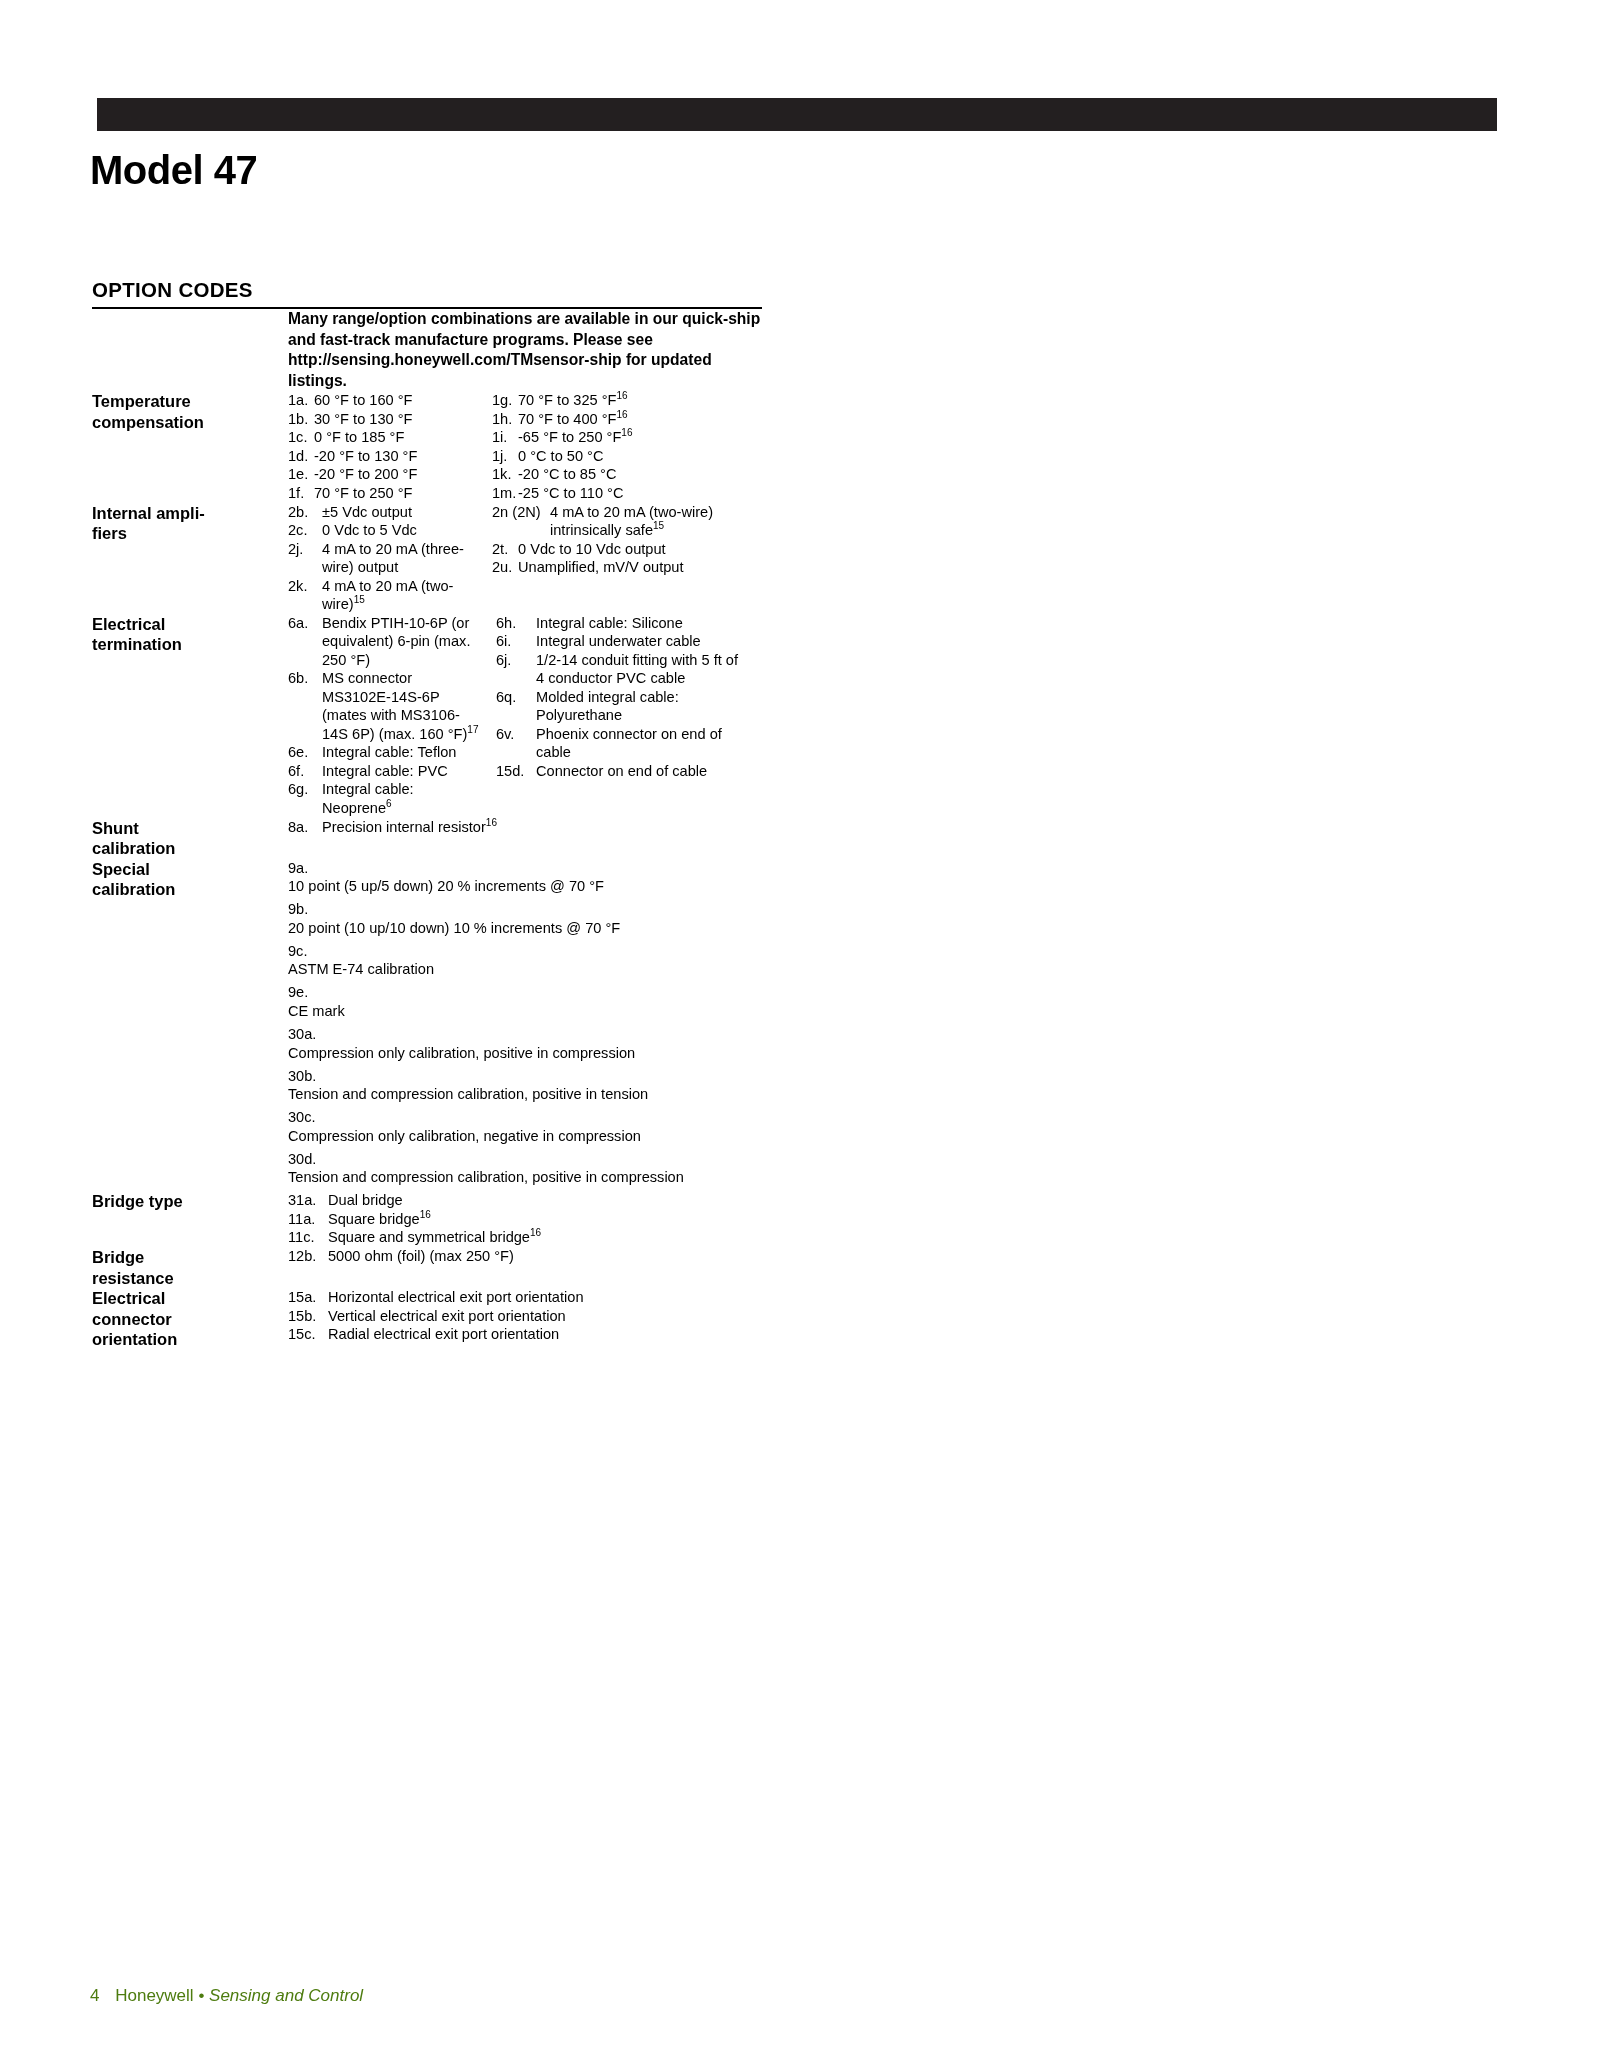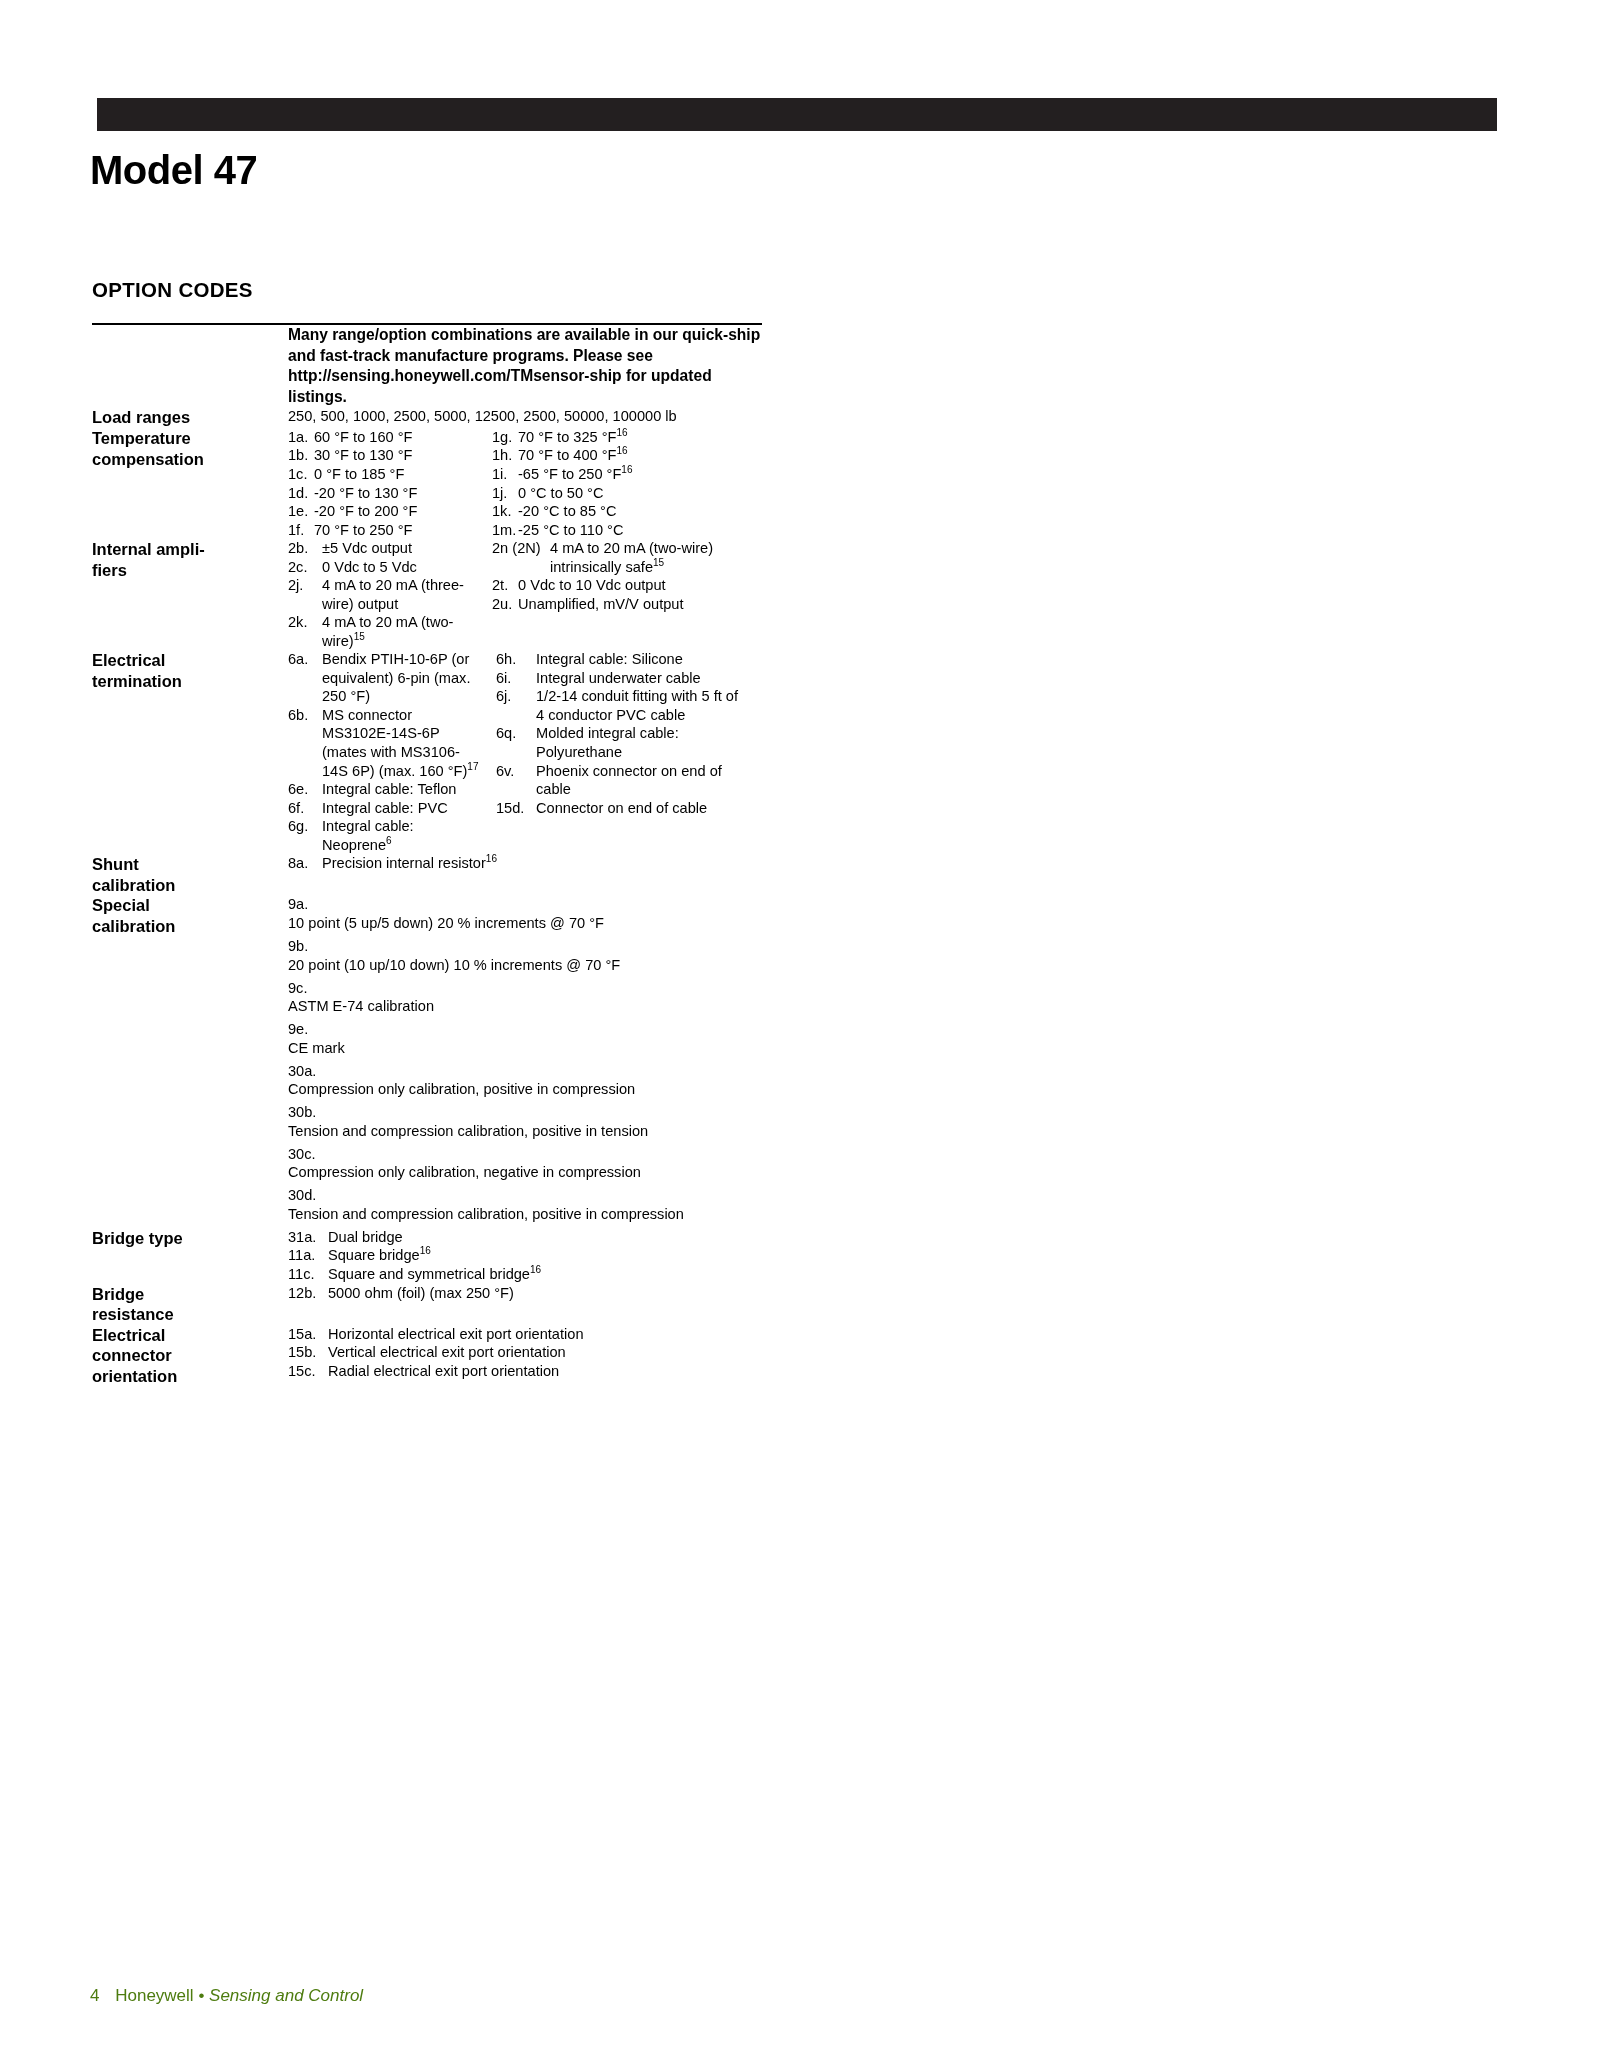--- a/index.html
+++ b/index.html
@@ -54,21 +54,20 @@
   }
 
   
   .opt-table {
     position: absolute;
     left: 92px;
     top: 307px;
     width: 670px;
     border-collapse: collapse;
     table-layout: fixed;
-    margin-top: 16px;
   }
   .opt-table col.c1 { width: 196px; }
   .opt-table col.c2 { width: 474px; }
 
   .opt-table tr { vertical-align: top; }
 
   .opt-table td {
     padding: 0;
     border: 0;
   }
@@ -178,24 +177,20 @@
       <tr class="rule-top">
         <td></td>
           <td></td>
       </tr>
 
       <tr>
         <td class="intro-left"></td>
         <td class="intro-cell">Many range/option combinations are available in our quick-ship and fast-track manufacture programs. Please see http://sensing.honeywell.com/TMsensor-ship for updated listings.</td>
       </tr>
 
-      <tr>
-        <td class="cell-label">Load ranges</td>
-        <td class="cell-body">250, 500, 1000, 2500, 5000, 12500, 2500, 50000, 100000 lb</td>
-      </tr>
 
       <tr>
         <td class="cell-label">Temperature<br>compensation</td>
         <td class="cell-body">
           <div class="two-col">
             <div class="col-a list-tight">
               <div class="opt">
                   <span class="k k-w1">1a.</span>
                   <span class="v">60 °F to 160 °F</span>
                 </div>

